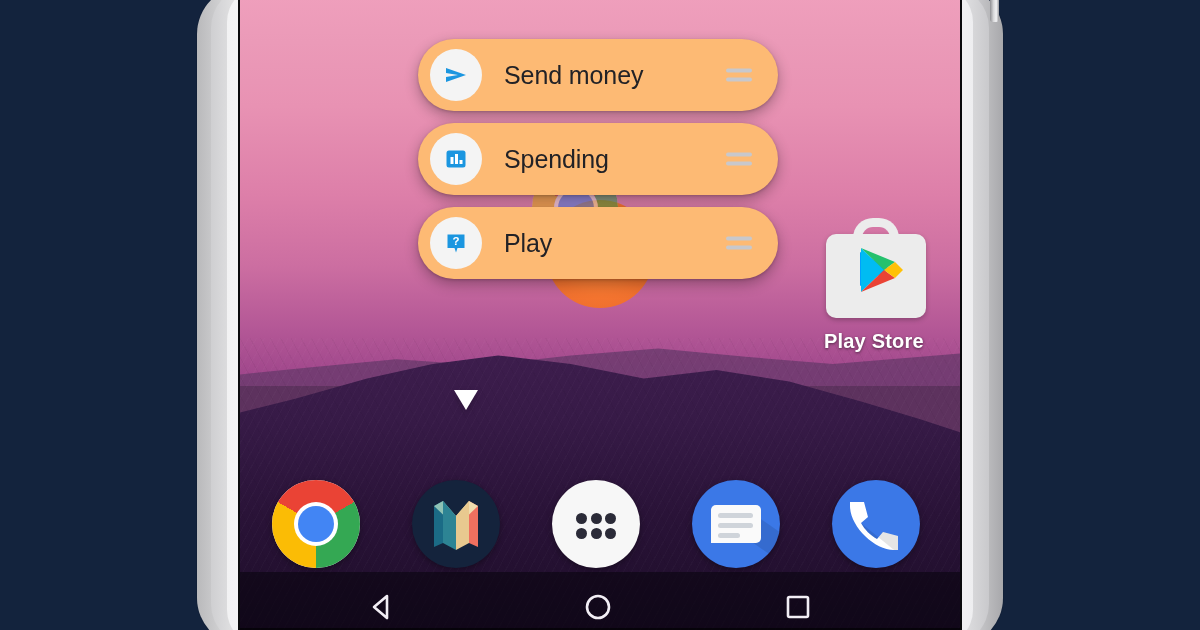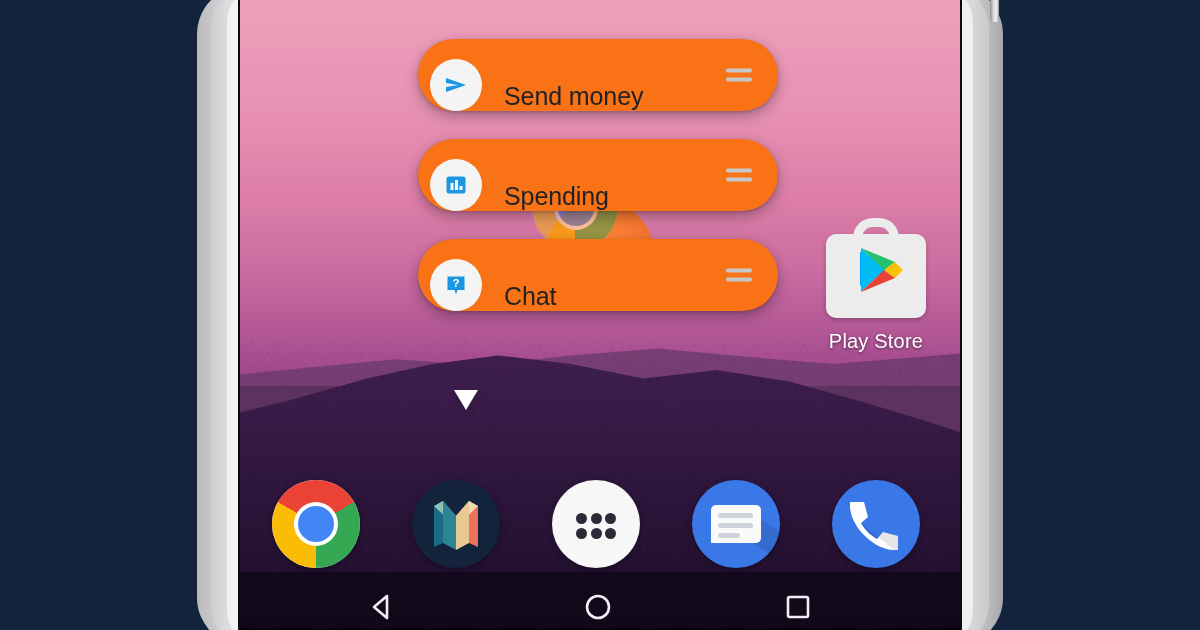--- a/index.html
+++ b/index.html
@@ -69,21 +69,21 @@
   .ridge-texture{
     position:absolute;left:0;right:0;top:352px;bottom:0;
     background:
       repeating-linear-gradient(118deg, rgba(255,255,255,.020) 0 1px, transparent 1px 7px),
       repeating-linear-gradient(62deg, rgba(0,0,0,.035) 0 1px, transparent 1px 9px);
     pointer-events:none;
   }
 
   
   .home-icon{
-    position:absolute; width:104px; text-align:center;
+    position:absolute; width:104px; text-align:left;font-weight:bold;
   }
   .home-icon .glyph{width:104px;height:104px;position:relative;margin:0 auto;}
   .home-icon .label{
     margin-top:8px; color:#ffffff; font-size:20px; letter-spacing:.2px;
     text-shadow:0 1px 3px rgba(0,0,0,.55);
     font-family:"Liberation Sans", sans-serif;
   }
 
   
   .ps-bag{
@@ -133,24 +133,24 @@
             box-shadow:0 2px 6px rgba(0,0,0,.35);overflow:hidden;}
 
   
   #navbar{position:absolute;left:0;right:0;bottom:0;height:74px;background:rgba(10,5,16,.62);}
   .nav-btn{position:absolute;top:50%;transform:translateY(-50%);}
 
   
   #popup{position:absolute;left:178px;top:53px;width:360px;}
   .shortcut{
     position:relative;
-    height:72px; background:#f97316; border-radius:36px;
-    display:flex; align-items:flex-end;
+    height:72px; background:#fdba74; border-radius:36px;
+    display:flex; align-items:center;
     box-shadow:0 5px 14px rgba(0,0,0,.30), 0 1px 3px rgba(0,0,0,.18);
-    margin-bottom:28px;
+    margin-bottom:12px;
   }
   .sc-icon-wrap{
     width:52px;height:52px;border-radius:50%;background:#f4f4f4;
     margin-left:12px;display:flex;align-items:center;justify-content:center;flex:0 0 auto;
   }
   .sc-label{
     margin-left:22px;font-size:25px;color:#222226;letter-spacing:-.1px;
     font-family:"Liberation Sans", sans-serif;
   }
   .sc-handle{
@@ -336,21 +336,21 @@
         </div>
       </div>
 
       <div class="shortcut">
         <div class="sc-icon-wrap">
           <svg width="26" height="26" viewBox="0 0 26 26">
             <path d="M4.5,4.5 L21.5,4.5 L21.5,18 L14.5,18 L13,22.5 L11.5,18 L4.5,18 Z" fill="#1b96e0"></path>
             <text x="13" y="15" font-size="11.5" font-family="Liberation Sans, sans-serif" font-weight="bold" fill="#ffffff" text-anchor="middle">?</text>
           </svg>
         </div>
-        <div class="sc-label">Chat</div>
+        <div class="sc-label">Play</div>
         <div class="sc-handle">
           <span></span>
             <span></span>
         </div>
       </div>
 
       <div class="popup-tail"></div>
     </div>
 
   </div>

